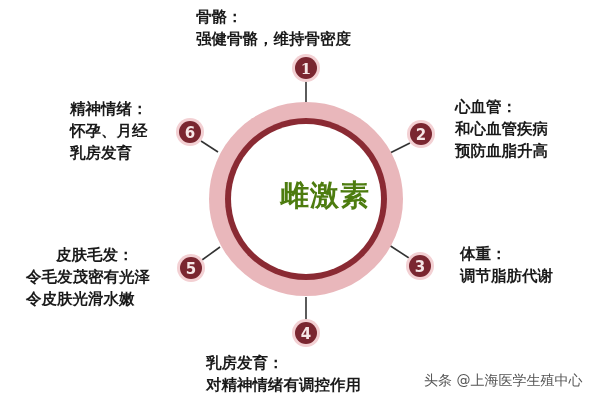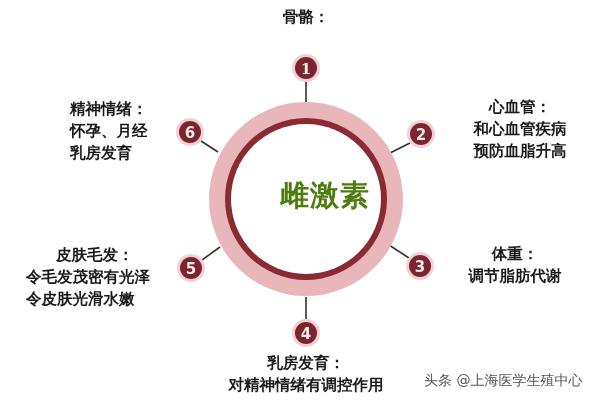--- a/index.html
+++ b/index.html
@@ -2,21 +2,21 @@
 <html><head>
 <meta charset="utf-8">
 <style>
   html, body { margin:0; padding:0; }
   body { width:610px; height:404px; background:#ffffff; position:relative; overflow:hidden;
          font-family:"DejaVu Sans","Liberation Sans",sans-serif; }
   .stage { position:absolute; left:0; top:0; width:610px; height:404px; }
   svg.diagram { position:absolute; left:0; top:0; }
   .label { position:absolute; color:#1a1a1a; font-weight:bold; font-size:15.5px; line-height:22px; white-space:nowrap; }
   .label .title, .label .line { display:block; }
-  .center { text-align:center; }
+  .center { }
   .center-text { position:absolute; left:240px; top:176px; width:130px; text-align:right;
                  font-size:29px; font-weight:bold; color:#4d7c0f; letter-spacing:1px; }
   .watermark { position:absolute; left:424px; top:372px; font-size:14px; color:#555; white-space:nowrap; }
 </style>
 </head>
 <body>
 
 <div class="stage">
   <svg class="diagram" width="610" height="404" viewBox="0 0 610 404">
 
@@ -64,20 +64,21 @@
         <circle cx="190" cy="132" r="11" fill="#7a2630"></circle>
         <text x="190" y="138" text-anchor="middle" font-size="15" font-weight="bold" fill="#f6e6e6" font-family="DejaVu Sans, sans-serif">6</text>
       </g>
     </g>
   </svg>
 
   <div class="center-text">雌激素</div>
 
   <div class="label center" style="left:196px; top:6px; width:220px;">
     <span class="title">骨骼：</span>
+    <span class="line">强健骨骼，维持骨密度</span>
   </div>
 
   <div class="label center" style="left:455px; top:96px; width:130px;">
     <span class="title" style="">心血管：</span>
     <span class="line">和心血管疾病</span>
     <span class="line">预防血脂升高</span>
   </div>
 
   <div class="label center" style="left:460px; top:243px; width:110px;">
     <span class="title">体重：</span>

